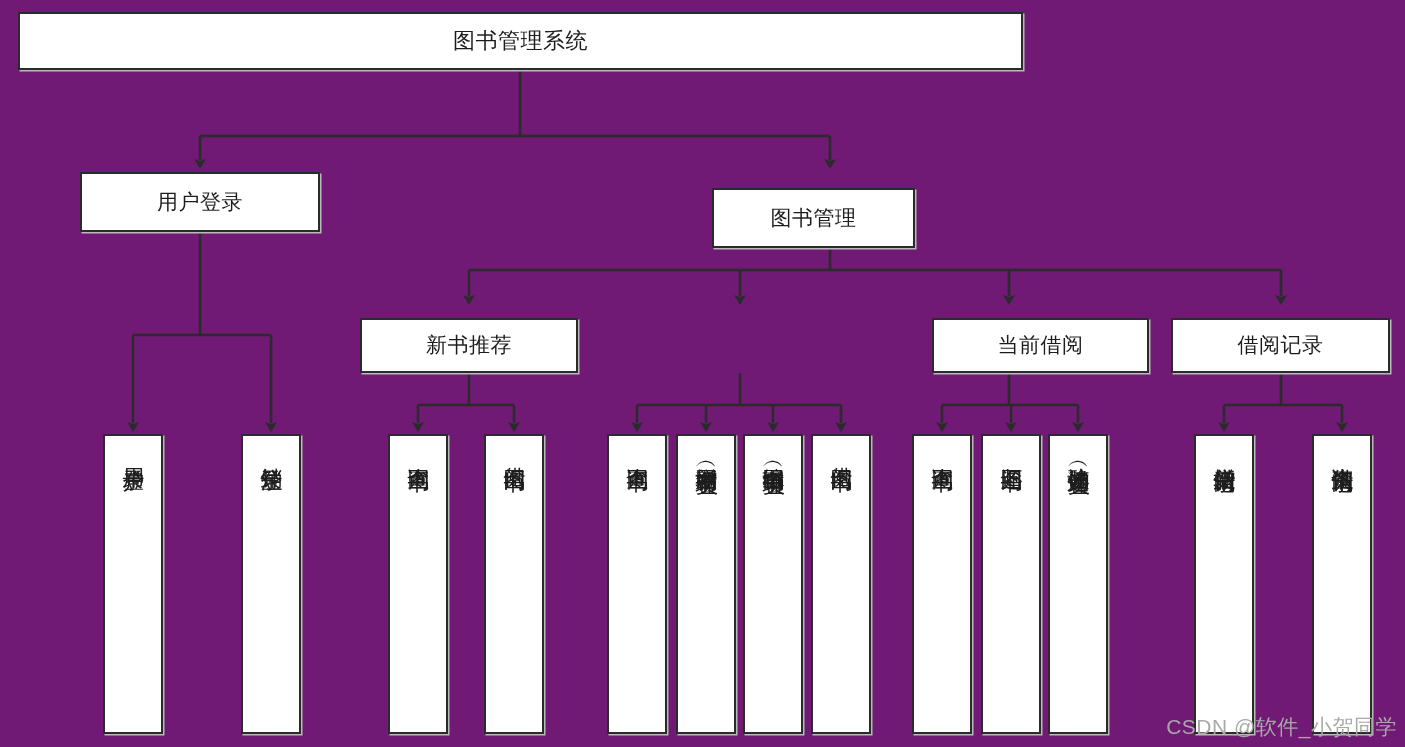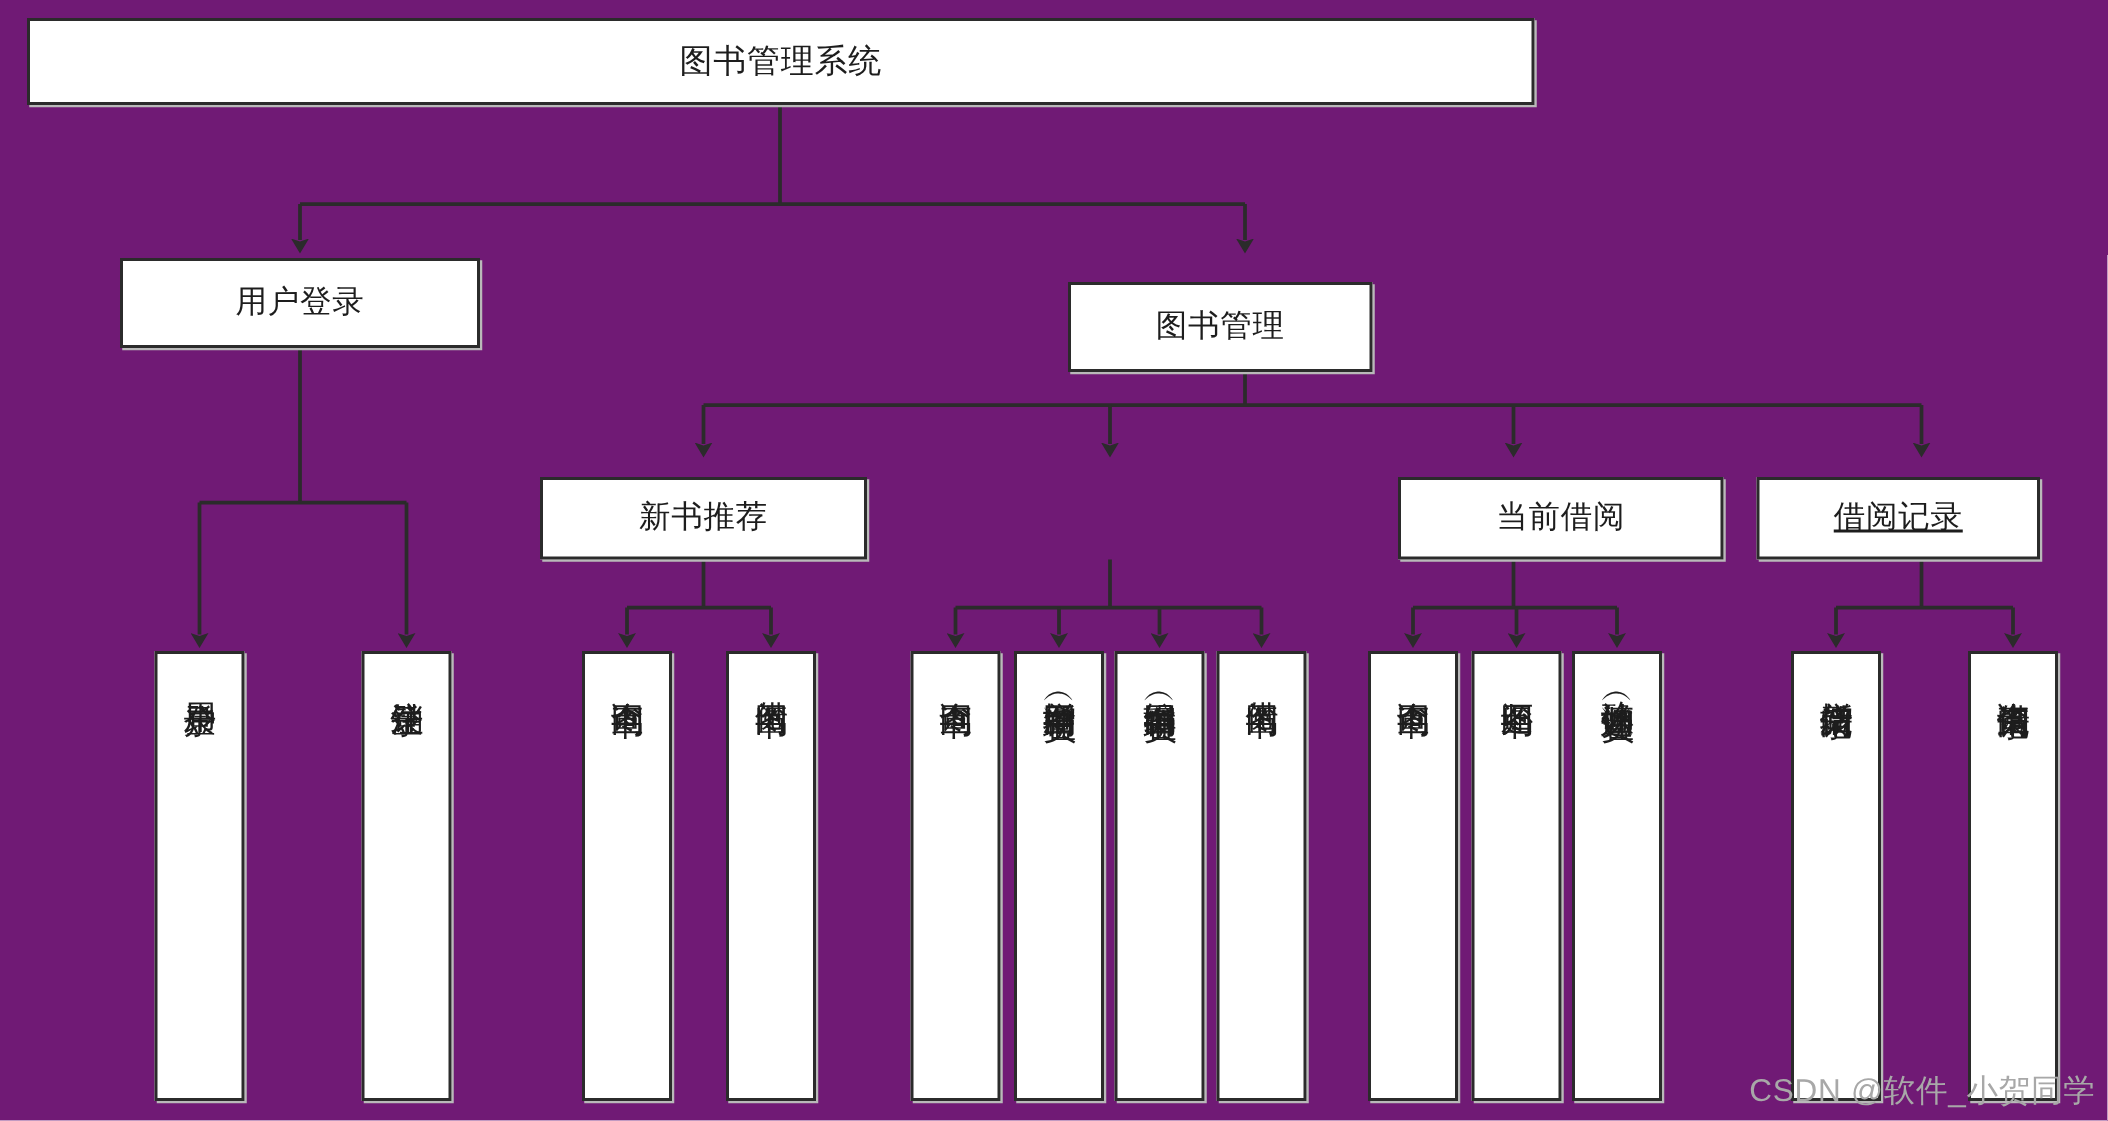--- a/index.html
+++ b/index.html
@@ -133,21 +133,21 @@
   <div class="node level2" style="left:712px; top:188px; width:203px; height:60px;">
     <span class="label">图书管理</span>
   </div>
 
   <div class="node level3" style="left:360px; top:318px; width:218px; height:55px;">
     <span class="label">新书推荐</span>
   </div>
   <div class="node level3" style="left:901px; top:318px; width:217px; height:55px;margin-left:31px;">
     <span class="label">当前借阅</span>
   </div>
-  <div class="node level3" style="left:1171px; top:318px; width:189px; height:55px;text-decoration:underline;">
+  <div class="node level3" style="left:1171px; top:318px; width:219px; height:55px;">
     <span class="label">借阅记录</span>
   </div>
 
   <div class="node leaf" style="left:103px; top:434px; width:60px; height:300px;">
     <span class="label">用户登录</span>
   </div>
   <div class="node leaf" style="left:241px; top:434px; width:60px; height:300px;">
     <span class="label">注销登录</span>
   </div>
 

